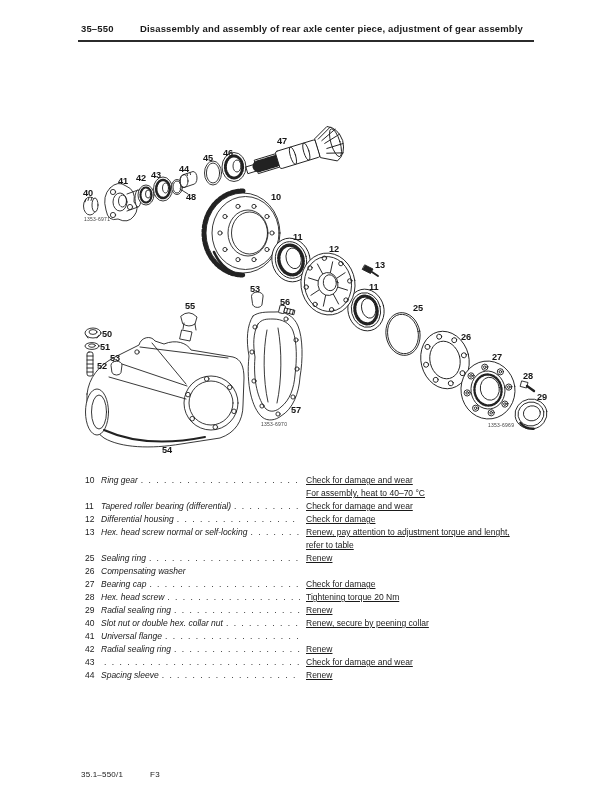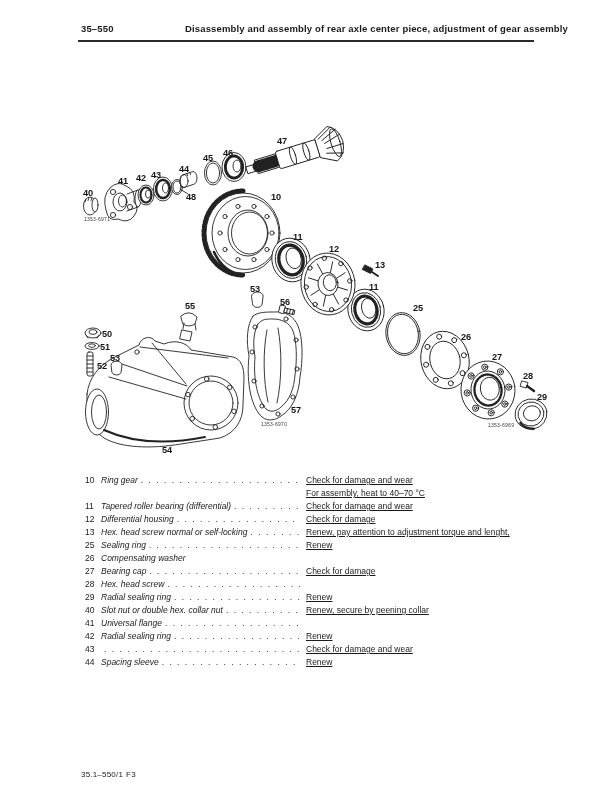--- a/index.html
+++ b/index.html
@@ -1,36 +1,36 @@
 <!DOCTYPE html>
 <html><head>
 <meta charset="utf-8">
 <style>
   html,body{margin:0;padding:0;background:#e8e8e8;}
   .page{
     position:relative;width:612px;height:792px;background:#ffffff;
     font-family:"Liberation Sans",sans-serif;color:#1a1a1a;overflow:hidden;
     margin:0 auto;box-shadow:0 0 4px rgba(0,0,0,.25);
   }
-  .hdr{position:absolute;top:23px;left:81px;display:flex;font-weight:bold;font-size:9.5px;letter-spacing:.15px;white-space:nowrap;gap:45px;}
+  .hdr{position:absolute;top:23px;left:81px;display:flex;font-weight:bold;font-size:9.5px;letter-spacing:.15px;white-space:nowrap;}
   .hdr .code{width:59px;flex:none;}
   .hdr-rule{position:absolute;top:40px;left:78px;width:456px;height:1.6px;background:#2b2b2b;}
   .diagram{position:absolute;top:0;left:0;}
   .callout{font-family:"Liberation Sans",sans-serif;font-weight:bold;font-size:9.2px;fill:#161616;}
   .figcap{font-family:"Liberation Sans",sans-serif;font-size:5px;fill:#3d3d3d;letter-spacing:.25px;}
   .plist{position:absolute;top:474px;left:85px;width:458px;font-size:8.5px;line-height:13px;}
   .row{display:flex;}
   .row .left{display:flex;width:221px;flex:none;}
   .row .num{width:16px;flex:none;}
   .row .name{flex:none;white-space:nowrap;font-style:italic;}
   .row .leader{flex:1;overflow:hidden;white-space:nowrap;margin-left:3px;margin-right:6px;letter-spacing:1.5px;color:#222;}
   .row .leader::after{content:". . . . . . . . . . . . . . . . . . . . . . . . . . . . . . . . . . . . . . . . . . .";}
   .row.nodots .leader::after{content:"";}
   .row .note{flex:1;white-space:nowrap;text-decoration:underline;}
-  .ftr{position:absolute;top:770px;left:81px;font-size:8px;display:flex;gap:3px;letter-spacing:.2px;}
+  .ftr{position:absolute;top:770px;left:81px;font-size:8px;display:flex;gap:27px;letter-spacing:.2px;}
 </style>
 </head>
 <body>
 
 <div class="page">
 
   <div class="hdr">
     <span class="code">35–550</span>
     <span class="title">Disassembly and assembly of rear axle center piece, adjustment of gear assembly</span>
   </div>
@@ -340,20 +340,28 @@
       <span class="note">Check for damage</span>
     </div>
     <div class="row">
       <span class="left">
           <span class="num">13</span>
           <span class="name">Hex. head screw normal or self-locking</span>
           <span class="leader"></span>
         </span>
       <span class="note">Renew, pay attention to adjustment torque and lenght,</span>
     </div>
+    <div class="row nodots">
+      <span class="left">
+          <span class="num"></span>
+          <span class="name"></span>
+          <span class="leader"></span>
+        </span>
+      <span class="note">refer to table</span>
+    </div>
     <div class="row">
       <span class="left">
           <span class="num">25</span>
           <span class="name">Sealing ring</span>
           <span class="leader"></span>
         </span>
       <span class="note">Renew</span>
     </div>
     <div class="row nodots">
       <span class="left">
@@ -370,20 +378,21 @@
           <span class="leader"></span>
         </span>
       <span class="note">Check for damage</span>
     </div>
     <div class="row">
       <span class="left">
           <span class="num">28</span>
           <span class="name">Hex. head screw</span>
           <span class="leader"></span>
         </span>
+      <span class="note">Tightening torque 20 Nm</span>
     </div>
     <div class="row">
       <span class="left">
           <span class="num">29</span>
           <span class="name">Radial sealing ring</span>
           <span class="leader"></span>
         </span>
       <span class="note">Renew</span>
     </div>
     <div class="row">

